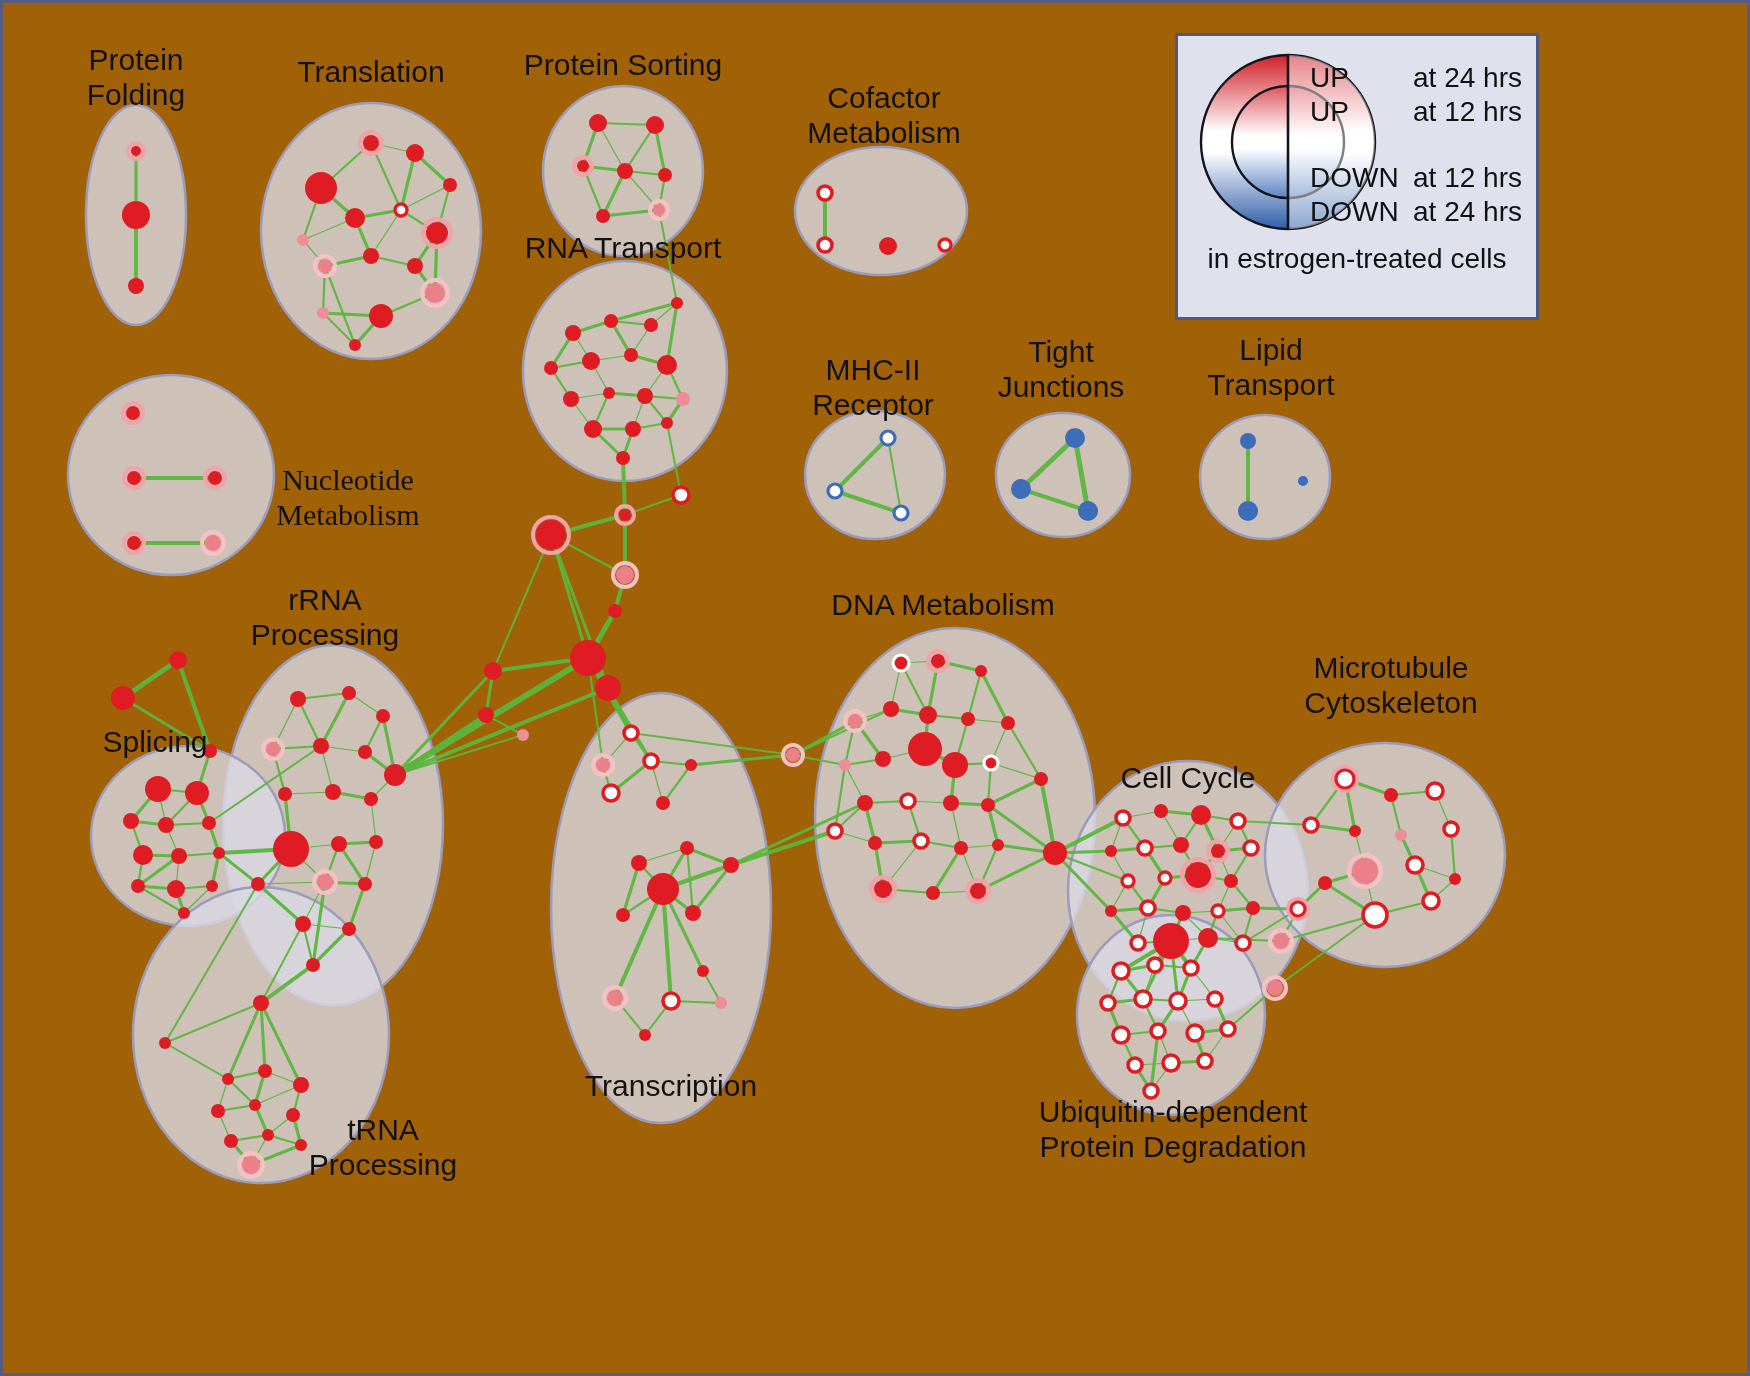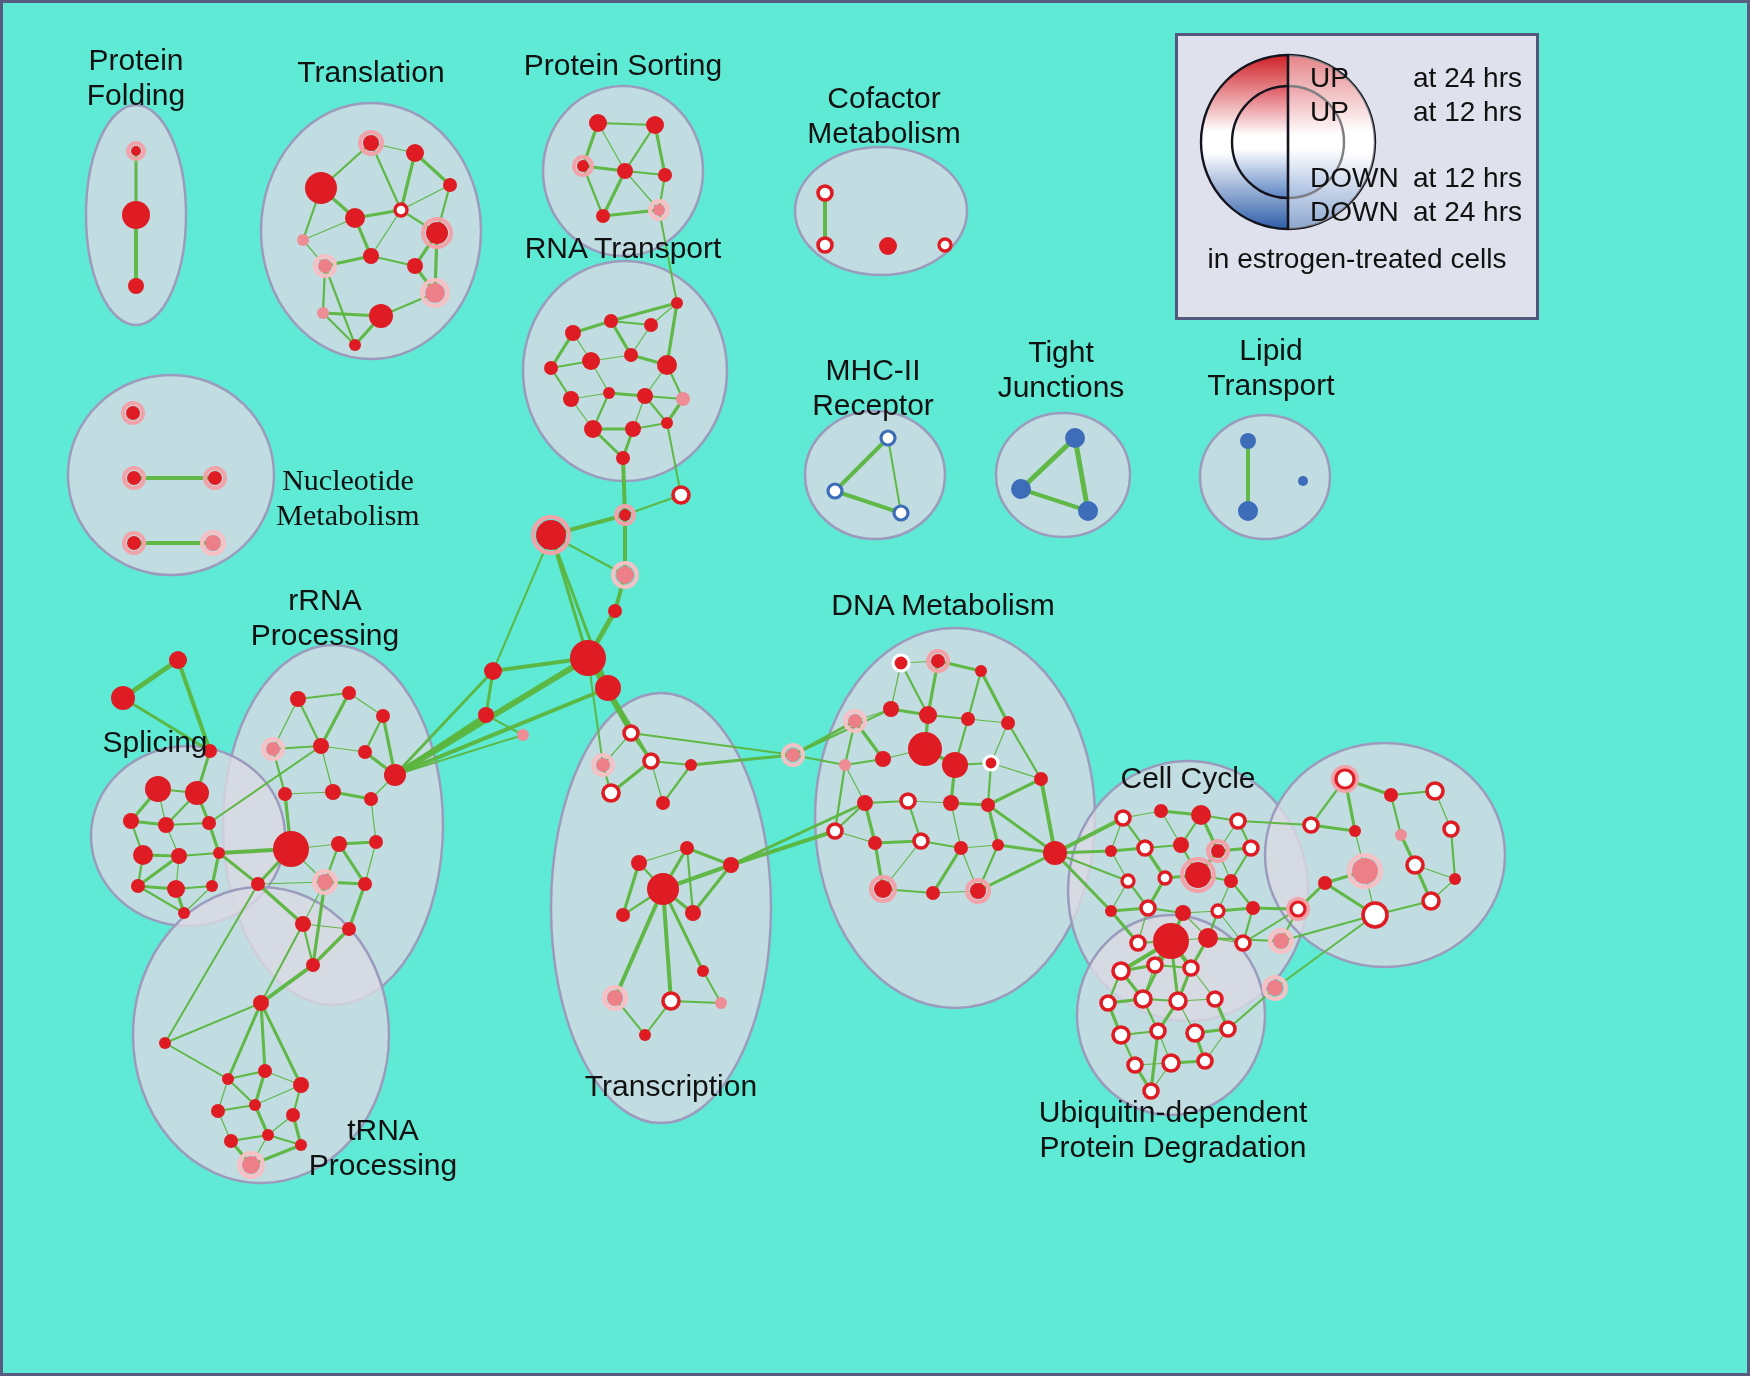--- a/index.html
+++ b/index.html
@@ -1,16 +1,16 @@
 <!DOCTYPE html>
 <html><head>
 <meta charset="utf-8">
 <style>
   html,body{margin:0;padding:0;background:#ffffff;}
-  .figure{position:relative;width:1750px;height:1376px;background:#5eead4;
+  .figure{position:relative;width:1750px;height:1376px;background:#a16207;
     border:3px solid #585c80;box-sizing:border-box;overflow:hidden;
     font-family:"Liberation Sans",sans-serif;color:#111;}
   svg.net{position:absolute;left:0;top:0;}
   #labels{position:absolute;left:0;top:0;width:100%;height:100%;pointer-events:none;}
   .cluster-label{position:absolute;transform:translateX(-50%);text-align:center;
     font-size:30px;line-height:1.16;white-space:nowrap;color:#111;}
   .legend{position:absolute;left:1172px;top:30px;width:364px;height:287px;
     background:#dfe1ec;border:3px solid #53577b;box-sizing:border-box;}
   .legend-gfx{position:absolute;left:0;top:0;}
   .legend-row{position:absolute;left:132px;right:14px;display:flex;
@@ -707,20 +707,24 @@
       </div>
       <div class="cluster-label" style="left: 668px; top: 1066px;">
         <div>Transcription</div>
       </div>
       <div class="cluster-label" style="left: 940px; top: 585px;">
         <div>DNA Metabolism</div>
       </div>
       <div class="cluster-label" style="left: 1185px; top: 758px;">
         <div>Cell Cycle</div>
       </div>
+      <div class="cluster-label" style="left: 1388px; top: 648px;">
+        <div>Microtubule</div>
+        <div>Cytoskeleton</div>
+      </div>
       <div class="cluster-label" style="left: 1170px; top: 1092px;">
         <div>Ubiquitin-dependent</div>
         <div>Protein Degradation</div>
       </div>
     </div>
 
   <div class="legend">
     <svg class="legend-gfx" width="358" height="281">
       <defs>
         <linearGradient id="g24" x1="0" y1="0" x2="0" y2="1">

